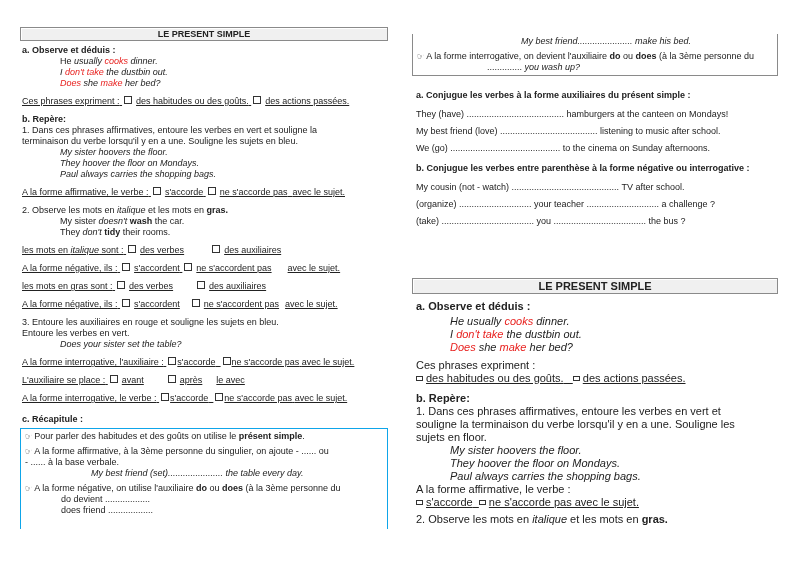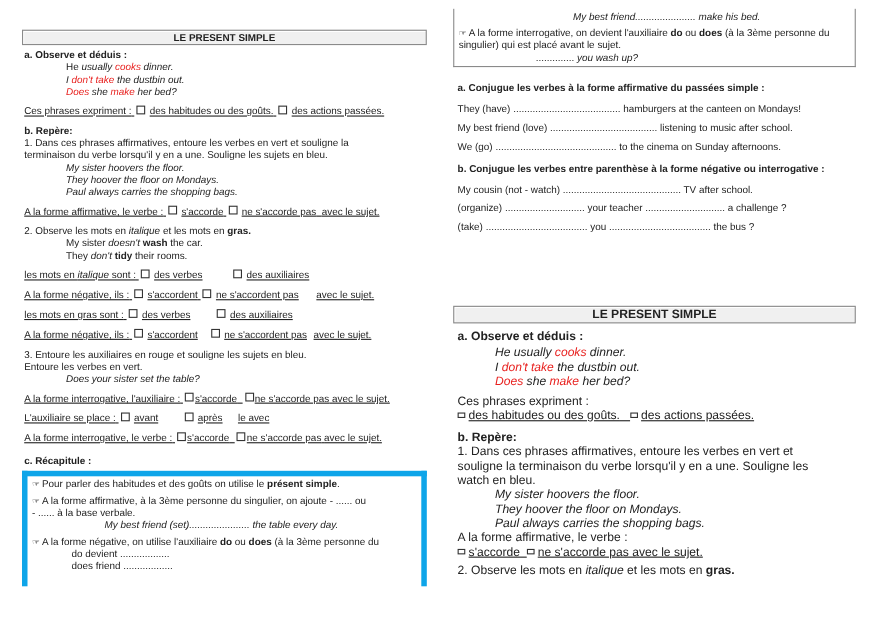--- a/index.html
+++ b/index.html
@@ -13,21 +13,21 @@
   .b { font-weight:bold; }
   .i { font-style:italic; }
   .red { color:#e8211f; }
   .ind { padding-left:38px; }
   .ind3 { padding-left:70px; }
   .line { white-space:nowrap;text-decoration:underline; }
   .gap { height:7px; }
   .gap-s { height:4px; }
   .cb { display:inline-block; width:6px; height:6px; border:1px solid #333; margin:0 4px 0 2px; vertical-align:0px; }
   .cb-s { display:inline-block; width:5px; height:3px; border:1px solid #333; margin:0 3px 0 0; vertical-align:1px; }
-  .recap { border:5px solid #0ea5e9; padding:2px 4px; margin-left:-2px; }
+  .recap { border:1px solid #0ea5e9; padding:2px 4px; margin-left:-2px; }
   .recap-top { border:1px solid #8a8a8a; border-top:none; padding:2px 4px; }
   .hand { font-size:8px; margin-right:2px; }
 </style>
 </head>
 <body>
 
 <div class="page" id="left">
   <div style="height:27px"></div>
   <div class="titlebar">LE PRESENT SIMPLE</div>
   <div class="gap-s"></div>
@@ -78,30 +78,29 @@
     <div>- ......  à la base verbale.</div>
     <div class="ind3 i" style="padding-left:66px">My best friend (set)...................... the table every day.</div>
     <div class="gap-s"></div>
     <div><span class="hand">☞</span><span>A la forme négative, on utilise l'auxiliaire </span><span class="b">do</span><span> ou </span><span class="b">does</span><span> (à la 3ème personne du</span></div>
     <div style="padding-left:36px">do devient ..................</div>
     <div style="padding-left:36px">does friend ..................</div>
   </div>
 </div>
 
 <div class="page" id="right-top">
-  <div class="recap-top" style="margin-top:8px;">
+  <div class="recap-top" style="margin-top:34px;">
     <div class="i" style="padding-left:104px">My best friend...................... make his bed.</div>
     <div class="gap-s"></div>
     <div><span class="hand">☞</span><span>A la forme interrogative, on devient l'auxiliaire </span><span class="b">do</span><span> ou </span><span class="b">does</span><span> (à la 3ème personne du</span></div>
-    <div>singulier) qui est placé avant le sujet.</div>
     <div style="padding-left:70px"><span>.............. </span><span class="i">you wash up?</span></div>
   </div>
   <div style="height:10px"></div>
   <div style="height:4px"></div>
-  <div class="b" style="padding-left:4px">a. Conjugue les verbes à la forme affirmative du passées simple :</div>
+  <div class="b" style="padding-left:4px">a. Conjugue les verbes à la forme auxiliaires du présent simple :</div>
   <div style="height:5px"></div>
   <div style="padding-left:4px;line-height:17px">
     <div>They (have)  ....................................... hamburgers at the canteen on Mondays!</div>
     <div>My best friend (love)  ....................................... listening to music after school.</div>
     <div>We (go) ............................................ to the cinema on Sunday afternoons.</div>
   </div>
   <div style="height:6px"></div>
   <div class="b" style="padding-left:4px">b. Conjugue les verbes entre parenthèse à la forme négative ou interrogative :</div>
   <div style="height:5px"></div>
   <div style="padding-left:4px;line-height:17px">
@@ -119,21 +118,21 @@
   <div class="i" style="padding-left:38px"><span>He usually </span><span class="red">cooks</span><span> dinner.</span></div>
   <div class="i" style="padding-left:38px"><span>I </span><span class="red">don't take</span><span> the dustbin out.</span></div>
   <div class="i" style="padding-left:38px"><span class="red">Does</span><span> she </span><span class="red">make</span><span> her bed?</span></div>
   <div style="height:5px"></div>
   <div style="padding-left:4px">Ces phrases expriment :</div>
   <div style="padding-left:4px" class="line"><span class="cb-s"></span><span>des habitudes ou des goûts.</span>&nbsp;&nbsp; <span class="cb-s"></span><span>des actions passées.</span></div>
   <div style="height:7px"></div>
   <div class="b" style="padding-left:4px">b. Repère:</div>
   <div style="padding-left:4px">1. Dans ces phrases affirmatives, entoure les verbes en vert et</div>
   <div style="padding-left:4px">souligne la terminaison du verbe lorsqu'il y en a une. Souligne les</div>
-  <div style="padding-left:4px">watch en bleu.</div>
+  <div style="padding-left:4px">sujets en floor.</div>
   <div class="i" style="padding-left:38px">My sister hoovers the floor.</div>
   <div class="i" style="padding-left:38px">They hoover the floor on Mondays.</div>
   <div class="i" style="padding-left:38px">Paul always carries the shopping bags.</div>
   <div style="padding-left:4px">A la forme affirmative, le verbe :</div>
   <div style="padding-left:4px" class="line"><span class="cb-s"></span><span>s'accorde</span>&nbsp; <span class="cb-s"></span><span>ne s'accorde pas  avec le sujet.</span></div>
   <div style="height:4px"></div>
   <div style="padding-left:4px"><span>2. Observe les mots en </span><span class="i">italique</span><span> et les mots en </span><span class="b">gras.</span></div>
 </div>
 
 </body></html>

